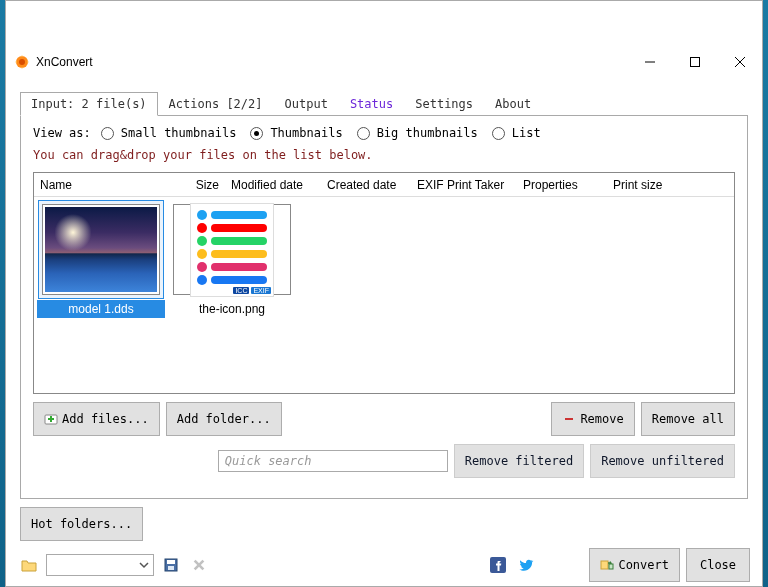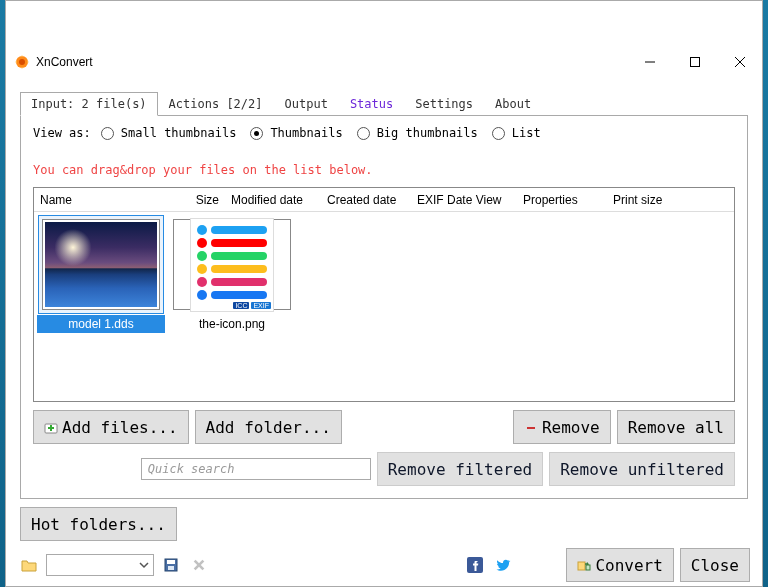--- a/index.html
+++ b/index.html
@@ -16,39 +16,39 @@
   .tabs { display:flex; position:relative; top:1px; }
   .tab { padding:4px 10px; border:1px solid transparent; font-family: "Consolas","SimSun",monospace; font-size:12px; color:#333; }
   .tab.active { background:#fff; border-color:#a9a9a9; border-bottom-color:#fff; }
   .tab.disabled { color:#6d28d9; }
   .tab-page { border:1px solid #a9a9a9; padding: 10px 12px 8px 12px; display:flex; flex-direction:column; flex:1; }
   .row { display:flex; align-items:center; gap:4px; }
   .mono { font-family: "Consolas","SimSun",monospace; font-size:12px; }
   .radio { width:13px; height:13px; border:1px solid #555; border-radius:50%; display:inline-flex; align-items:center; justify-content:center; margin:0 3px 0 10px; }
   .radio.first { margin-left:6px; }
   .radio .dot { width:5px; height:5px; background:#000; border-radius:50%; }
-  .hint { margin-top:23px; color:#ef4444; }
+  .hint { margin-top:8px; color:#7f1d1d; }
   .list-frame { margin-top:10px; border:1px solid #888; flex:1; display:flex; flex-direction:column; background:#fff; min-height:0; }
   .list-header { display:flex; height:24px; border-bottom:1px solid #ddd; background:#fff; align-items:center; overflow:hidden;}
   .col { padding:0 6px; font-size:12px; white-space:nowrap; border-right:0px solid #eee; }
   .col.name { width:149px; }
   .col.size { width:42px; text-align:right; }
   .col.mod  { width:96px; }
   .col.crt  { width:90px; }
   .col.exif { width:106px; }
   .col.prop { width:90px; }
   .col.print{ flex:1; }
   .thumbs-area { flex:1; display:flex; align-content:flex-start; flex-wrap:wrap; padding:3px; gap:3px; overflow:auto; }
   .thumb { width:128px; display:flex; flex-direction:column; align-items:center; }
   .thumb .pic-frame { width:126px; height:99px; border:1px solid #fff; display:flex; align-items:center; justify-content:center; padding:3px; }
   .thumb.sel .pic-frame { border-color:#278be3; background:#eaf3fc; }
   .thumb .pic-inner { width:100%; height:100%; border:1px solid #888; background:#fff; display:flex; align-items:center; justify-content:center; }
   .thumb .label { width:128px; text-align:center; font-size:12px; padding:2px 0; margin-top:1px; white-space:nowrap; overflow:hidden; }
   .thumb.sel .label { background:#278be3; color:#fff; }
-  .btn { height:30px; border:1px solid #adadad; background:#e1e1e1; padding:16px 10px; display:inline-flex; align-items:center; gap:4px; font-family: "Consolas","SimSun",monospace; font-size:16px; }
+  .btn { height:30px; border:1px solid #adadad; background:#e1e1e1; padding:16px 10px; display:inline-flex; align-items:center; gap:4px; font-family: "Consolas","SimSun",monospace; font-size:12px; }
   .btn .icon { width:14px; height:14px; }
   .btn.disabled { color:#0f172a; border-color:#ccc; }
   .buttons-row { display:flex; gap:6px; margin-top:8px; align-items:center; }
   .spacer { flex:1; }
   input.search { height:22px; width:230px; border:1px solid #aaa; padding:0 6px; font-family: "Consolas","SimSun",monospace; font-size:12px; }
   input.search::placeholder { color:#999; font-style:italic; }
   .footer { height:36px; border-top:0px solid #ddd; display:flex; align-items:center; padding:0 12px 6px 12px; gap:6px; }
   .combo { height:22px; border:1px solid #aaa; width:108px; background:#fff; display:flex; align-items:center; justify-content:flex-end; padding-right:4px; }
   .combo svg { width:10px; height:10px; }
   .icon-btn { width:22px; height:22px; display:flex; align-items:center; justify-content:center; }
@@ -130,21 +130,21 @@
       </div>
 
       <div class="hint mono">You can drag&amp;drop your files on the list below.</div>
 
       <div class="list-frame">
         <div class="list-header">
           <div class="col name">Name</div>
           <div class="col size">Size</div>
           <div class="col mod">Modified date</div>
           <div class="col crt">Created date</div>
-          <div class="col exif">EXIF Date View</div>
+          <div class="col exif">EXIF Print Taker</div>
           <div class="col prop">Properties</div>
           <div class="col print">Print size</div>
         </div>
         <div class="thumbs-area">
 
           <div class="thumb sel">
             <div class="pic-frame">
               <div class="pic-inner">
                 <div class="landscape"></div>
               </div>
@@ -210,21 +210,21 @@
           <span class="icon"><svg viewBox="0 0 14 14">
                 <line x1="3" y1="7" x2="11" y2="7" stroke="#c33" stroke-width="2"></line>
               </svg></span>
           <span>Remove</span>
         </button>
         <button class="btn">
           <span>Remove all</span>
         </button>
       </div>
 
-      <div class="buttons-row" style="margin-bottom:4px;justify-content:flex-end;">
+      <div class="buttons-row" style="margin-bottom:12px;justify-content:flex-end;">
         <div class="spacer"></div>
         <input class="search" placeholder="Quick search" style="">
         <button class="btn disabled">
           <span>Remove filtered</span>
         </button>
         <button class="btn disabled">
           <span>Remove unfiltered</span>
         </button>
       </div>
 

